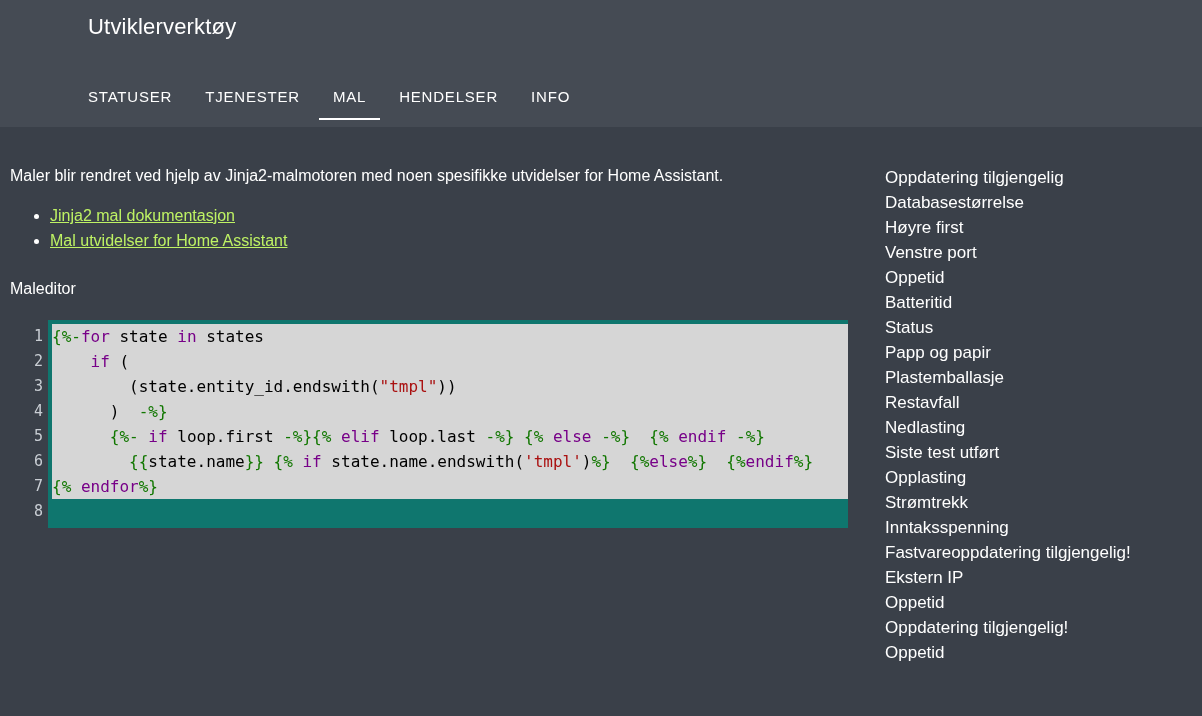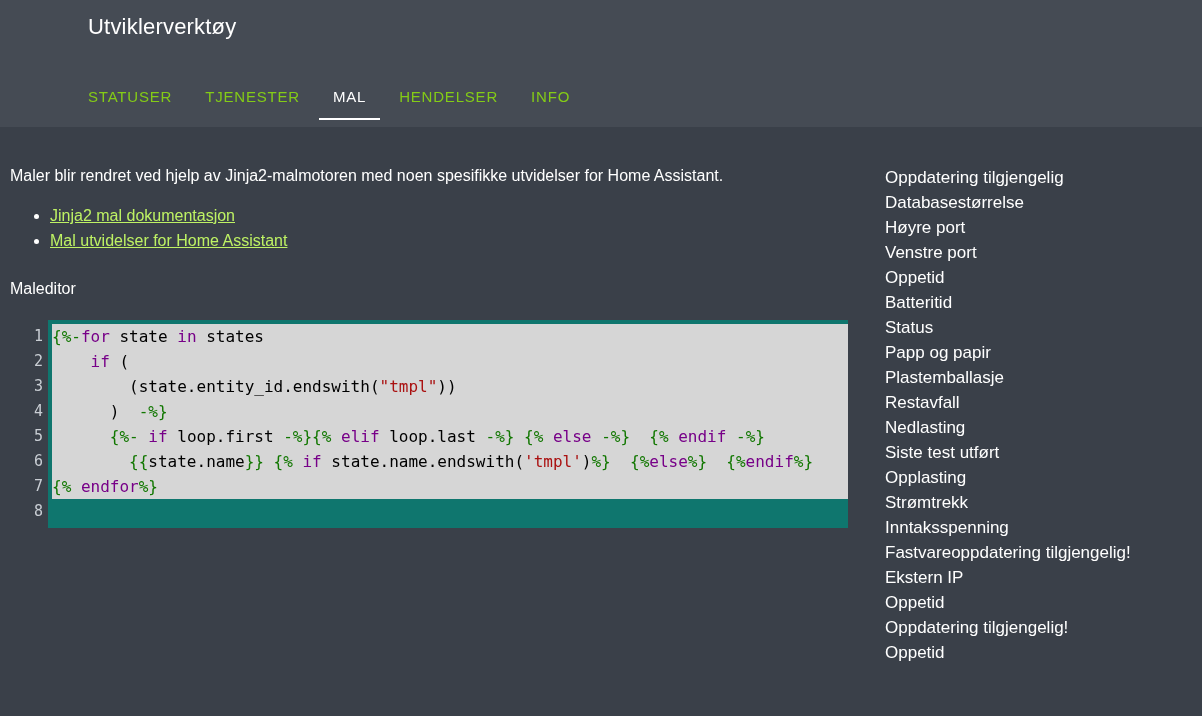--- a/index.html
+++ b/index.html
@@ -25,21 +25,21 @@
     color: #ffffff;
     letter-spacing: 0.2px;
   }
   .tabs {
     position: absolute;
     left: 74px;
     top: 80px;
     display: flex;
   }
   .tab {
-    color: #84cc16;
+    color: #ffffff;
     font-size: 15px;
     letter-spacing: 0.8px;
     padding: 8px 14px 13px 14px;
     margin-right: 5px;
     border-bottom: 2px solid transparent;
     cursor: pointer;
     user-select: none;
   }
   .tab.active {
     color: #ffffff;
@@ -171,21 +171,21 @@
         <div class="code-line sel"><span class="tok-txt">      </span><span class="tok-tag">{%-</span><span class="tok-txt"> </span><span class="tok-kw">if</span><span class="tok-txt"> loop.first </span><span class="tok-tag">-%}{%</span><span class="tok-txt"> </span><span class="tok-kw">elif</span><span class="tok-txt"> loop.last </span><span class="tok-tag">-%}</span><span class="tok-txt"> </span><span class="tok-tag">{%</span><span class="tok-txt"> </span><span class="tok-kw">else</span><span class="tok-txt"> </span><span class="tok-tag">-%}</span><span class="tok-txt">  </span><span class="tok-tag">{%</span><span class="tok-txt"> </span><span class="tok-kw">endif</span><span class="tok-txt"> </span><span class="tok-tag">-%}</span></div>
         <div class="code-line sel"><span class="tok-txt">        </span><span class="tok-tag">{{</span><span class="tok-txt">state.name</span><span class="tok-tag">}}</span><span class="tok-txt"> </span><span class="tok-tag">{%</span><span class="tok-txt"> </span><span class="tok-kw">if</span><span class="tok-txt"> state.name.endswith(</span><span class="tok-str">'tmpl'</span><span class="tok-txt">)</span><span class="tok-tag">%}</span><span class="tok-txt">  </span><span class="tok-tag">{%</span><span class="tok-kw">else</span><span class="tok-tag">%}</span><span class="tok-txt">  </span><span class="tok-tag">{%</span><span class="tok-kw">endif</span><span class="tok-tag">%}</span></div>
         <div class="code-line sel"><span class="tok-tag">{%</span><span class="tok-txt"> </span><span class="tok-kw">endfor</span><span class="tok-tag">%}</span></div>
         <div class="code-line"></div>
       </div>
   </div>
 
   <div class="results">
       <div class="result-line">Oppdatering tilgjengelig</div>
       <div class="result-line">Databasestørrelse</div>
-      <div class="result-line">Høyre port</div>
+      <div class="result-line">Høyre first</div>
       <div class="result-line">Venstre port</div>
       <div class="result-line">Oppetid</div>
       <div class="result-line">Batteritid</div>
       <div class="result-line">Status</div>
       <div class="result-line">Papp og papir</div>
       <div class="result-line">Plastemballasje</div>
       <div class="result-line">Restavfall</div>
       <div class="result-line">Nedlasting</div>
       <div class="result-line">Siste test utført</div>
       <div class="result-line">Opplasting</div>

